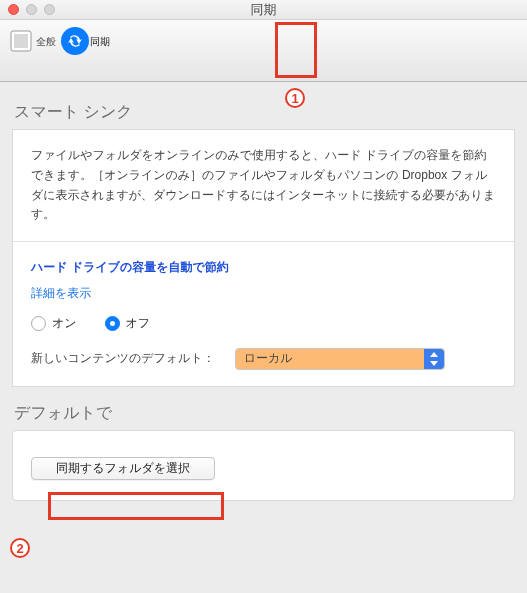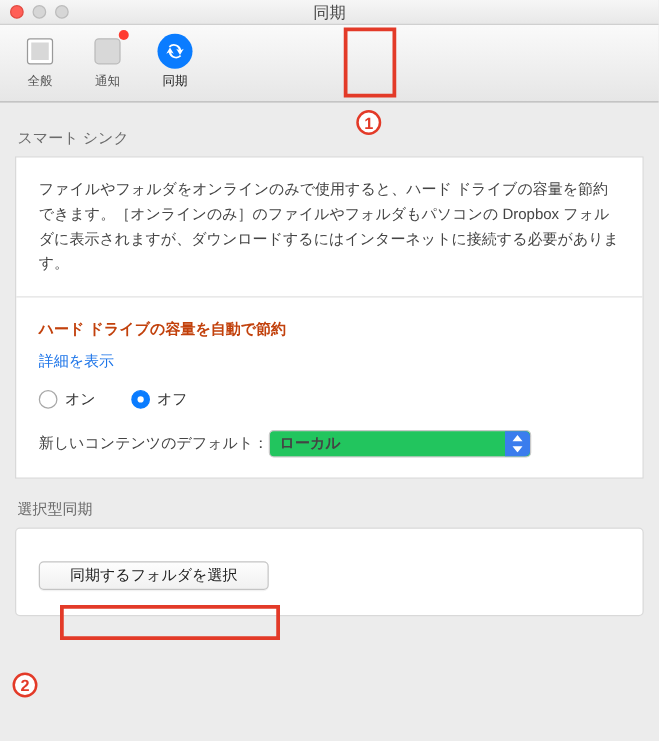--- a/index.html
+++ b/index.html
@@ -39,21 +39,21 @@
     background: linear-gradient(#fafafa, #e6e6e6);
     border-bottom: 1px solid #b8b8b8;
     display: flex;
     align-items: flex-start;
     padding: 4px 6px 0 6px;
     gap: 2px;
   }
   .tb-item {
     width: 52px;
     display: flex;
-    flex-direction: column;
+    flex-direction: row;
     align-items: center;
     padding: 2px 0;
     border-radius: 4px;
     cursor: default;
     position: relative;
   }
   .tb-item .icon {
     width: 30px; height: 30px;
     display: flex; align-items: center; justify-content: center;
     margin-bottom: 2px;
@@ -73,66 +73,65 @@
     border-radius: 50%;
     color: #e33a28;
     font-weight: 700;
     font-size: 13px;
     align-items: center; justify-content: center;
     background: #fff;
   }
   .num1 { position: absolute; left: 285px; top: 88px; }
   .content { padding: 14px 12px 0 12px; }
   .section-title {
-    font-size: 12px; color: #6b6b6b; margin: 6px 2px 6px 2px;
+    font-size: 16px; color: #6b6b6b; margin: 6px 2px 6px 2px;
   }
   .panel {
     background: #fff;
     border: 1px solid #d9d9d9;
     border-radius: 0;
     padding: 16px 18px;
     font-size: 12px;
     line-height: 1.65;
     color: #444;
   }
   .panel hr {
     border: none; border-top: 1px solid #e2e2e2;
     margin: 16px -18px;
   }
-  .sub-heading { font-weight: 700; color: #c2410c; margin-bottom: 6px; }
+  .sub-heading { font-weight: 700; color: #1d4ed8; margin-bottom: 6px; }
   .link { color: #1a73e8; margin-top: 0; display: inline-block; cursor: default; }
   .radio-row { display: flex; gap: 28px; margin: 10px 0 14px 0; align-items: flex-end; }
   .radio {
     display: flex; align-items: center; gap: 6px; font-size: 12px; color: #333;
   }
   .radio .dot {
     width: 15px; height: 15px; border-radius: 50%;
     border: 1px solid #a8a8a8; background: #fff;
     display: flex; align-items: center; justify-content: center;
   }
   .radio.selected .dot {
     border-color: #0a7cff; background: #0a7cff;
   }
   .radio.selected .dot::after {
     content: ""; width: 5px; height: 5px; border-radius: 50%; background: #fff;
   }
   .default-row {
-    display: flex; align-items: center; gap: 0;
+    display: flex; align-items: center; gap: 20px;
   }
   .select {
     flex: none;
     width: 210px; height: 22px;
     border: 1px solid #c9c9c9;
-    background: #22c55e;
+    background: #fdba74;
     border-radius: 4px;
     display: flex; align-items: center;
     padding: 0 0 0 8px;
     font-size: 12px;
     position: relative;
-    font-weight: bold;
   }
   .select .chev {
     position: absolute; right: 0; top: 0; bottom: 0; width: 20px;
     background: #3b7ded;
     border-radius: 0 4px 4px 0;
     display: flex; align-items: center; justify-content: center;
   }
   .sel-section {
     margin-top: 16px;
   }
@@ -185,29 +184,20 @@
 
 <div class="toolbar">
   <div class="tb-item">
     <span class="icon">
       <svg width="26" height="26" viewBox="0 0 26 26">
           <rect x="3" y="3" width="20" height="20" rx="2" fill="#fff" stroke="#999"></rect>
           <rect x="6" y="6" width="14" height="14" fill="#d8d8d8"></rect>
         </svg>
     </span>
     <span class="label">全般</span>
-  </div>
-  <div class="tb-item">
-    <span class="icon" style="position:relative">
-      <svg width="26" height="26" viewBox="0 0 26 26">
-          <rect x="3" y="3" width="20" height="20" rx="3" fill="#d8d8d8" stroke="#bbb"></rect>
-        </svg>
-    </span>
-    <span class="notify-dot"></span>
-    <span class="label">通知</span>
   </div>
   <div class="tb-item active">
     <span class="icon">
       <svg width="30" height="30" viewBox="0 0 30 30">
           <circle cx="15" cy="15" r="14" fill="#0a7cff"></circle>
           <path d="M10 11a6 6 0 0 1 10 3l2-1-3 5-3-5 2 1a4 4 0 0 0-7-2zM20 19a6 6 0 0 1-10-3l-2 1 3-5 3 5-2-1a4 4 0 0 0 7 2z" fill="#fff"></path>
         </svg>
     </span>
     <span class="label">同期</span>
   </div>
@@ -240,21 +230,21 @@
         <span class="chev">
           <svg width="10" height="14" viewBox="0 0 10 14">
               <path d="M5 0l4 5H1zM5 14l4-5H1z" fill="#fff"></path>
             </svg>
         </span>
       </div>
     </div>
   </div>
 
   <div class="sel-section">
-    <div class="section-title">選択型同期</div>
+    <div class="section-title">デフォルトで</div>
     <div class="sel-panel">
       <div style="margin-top:12px">
         <button class="mac-button">同期するフォルダを選択</button>
       </div>
       <div class="hl-btn"></div>
     </div>
   </div>
 </div>
 
 <span class="circled-num num2">2</span>

